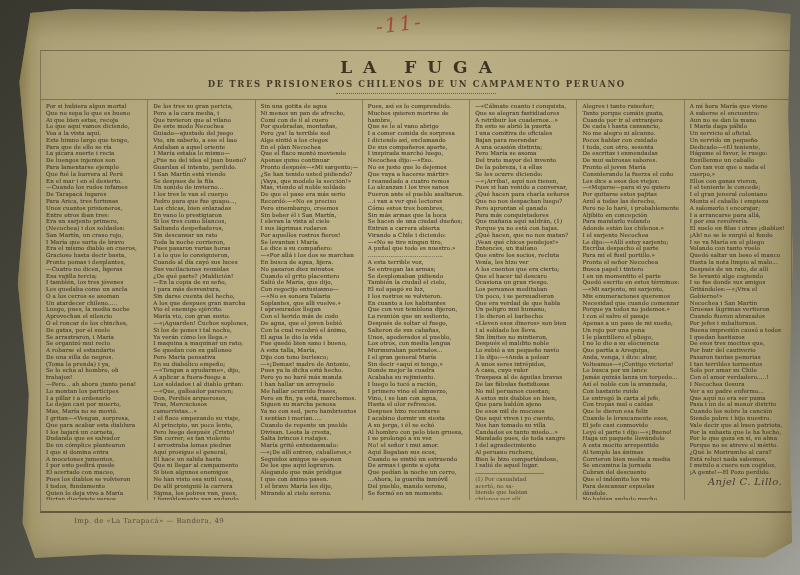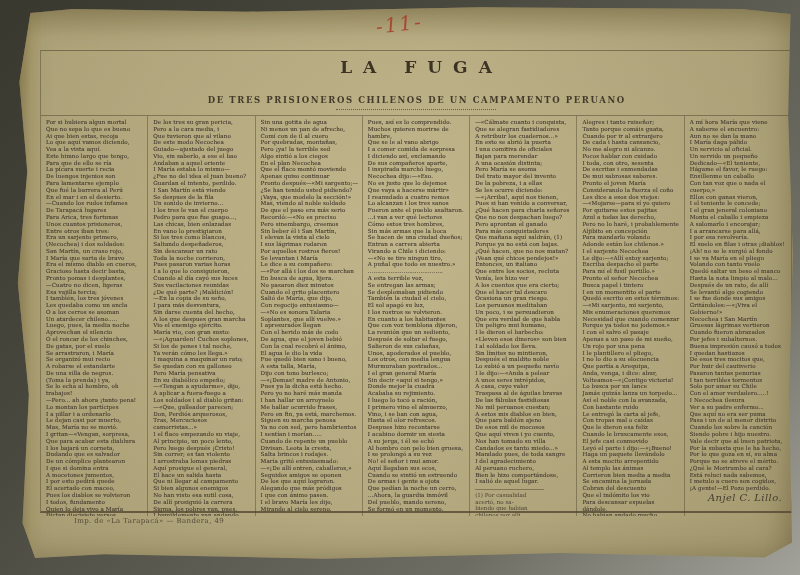--- a/index.html
+++ b/index.html
@@ -41,21 +41,21 @@
     border-bottom:2px double rgba(78,66,45,0.75);
     box-sizing:border-box;
   }
   .masthead{border-bottom:1px solid rgba(78,66,45,0.5);padding:6px 0 4px;}
   .title{
     text-align:center;font-size:17px;font-weight:bold;color:#3c3325;
     letter-spacing:11px;padding-left:11px;line-height:20px;
   }
   .subtitle{
     text-align:center;font-size:8.5px;font-weight:bold;color:#453b2b;
-    letter-spacing:1.6px;padding-left:1.6px;margin-top:18px;
+    letter-spacing:1.6px;padding-left:1.6px;margin-top:2px;
   }
   .dotted-rule{width:160px;margin:4px auto 1px;border-top:1px dotted #6b5e48;height:0;}
   .columns{
     display:flex;height:400px;box-sizing:border-box;
   }
   .col{
     flex:1 1 0;padding:3px 3px 0 5px;box-sizing:border-box;overflow:hidden;
     border-left:1px solid rgba(78,66,45,0.45);
     position:relative;
   }

